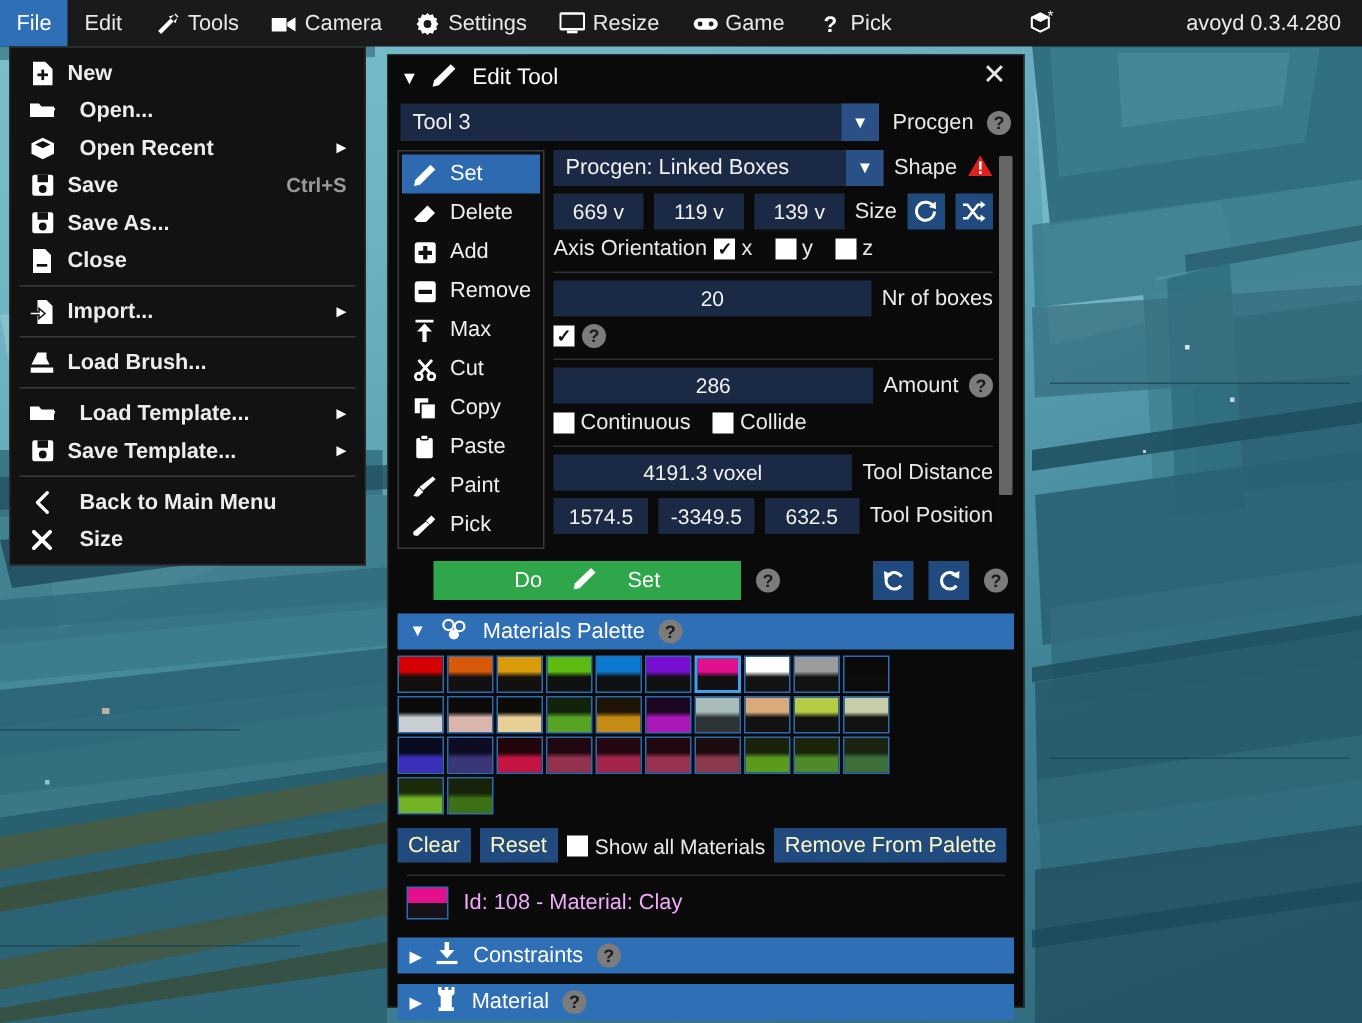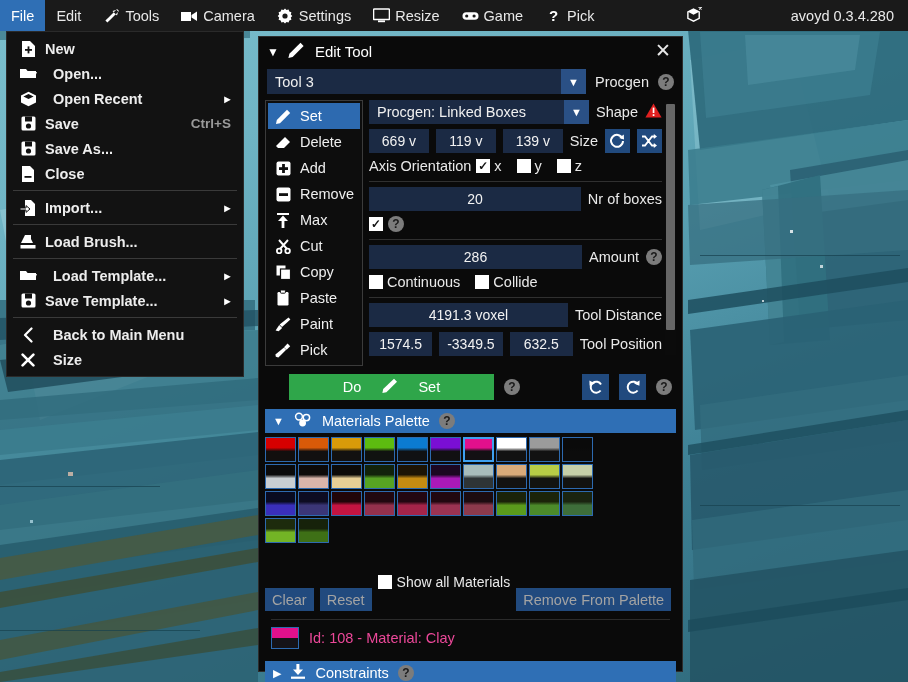--- a/index.html
+++ b/index.html
@@ -153,28 +153,28 @@
   }
   .sechead .tri { font-size: 11px; }
 
   
   .palbox { margin: 4px 6px 0 6px; }
   .swgrid { display: grid; grid-template-columns: repeat(10, 31px); gap: 2px 2px; }
   .sw { width: 31px; height: 25px; border: 1px solid #2d6ab0; cursor: pointer; }
   .sw.selected { border: 2px solid #3ea0f0; }
   .palbtns { display: flex; align-items: center; gap: 6px; margin-top: 9px; }
   .pbtn {
-    background: #214a7e; color: #a3a3a3; font-size: 14.5px; height: 23px;
-    padding: 0 7px; display: flex; align-items: center; cursor: pointer; margin-top: 36px;
+    background: #214a7e; color: #fef9c3; font-size: 14.5px; height: 23px;
+    padding: 0 7px; display: flex; align-items: center; cursor: pointer;
   }
   .palbtns .ck { display: flex; align-items: center; gap: 5px; font-size: 14px; }
   .matinfo { display: flex; align-items: center; gap: 10px; margin: 8px 6px 0 6px;
              border-top: 1px solid #2b2b2b; padding-top: 7px; }
   .matsw { width: 28px; height: 22px; border: 1px solid #2d6ab0; flex: 0 0 28px; }
-  .matinfo .mtext { font-size: 14.5px; color: #ec4899; }
+  .matinfo .mtext { font-size: 14.5px; color: #f0abfc; }
 </style>
 </head>
 <body>
 
 <div id="bg">
   <div class="sky"></div>
   <svg viewBox="0 0 908 682">
     <defs>
       <linearGradient id="g1" x1="0" y1="0" x2="0" y2="1">
         <stop offset="0" stop-color="#3d7e8f"></stop>

